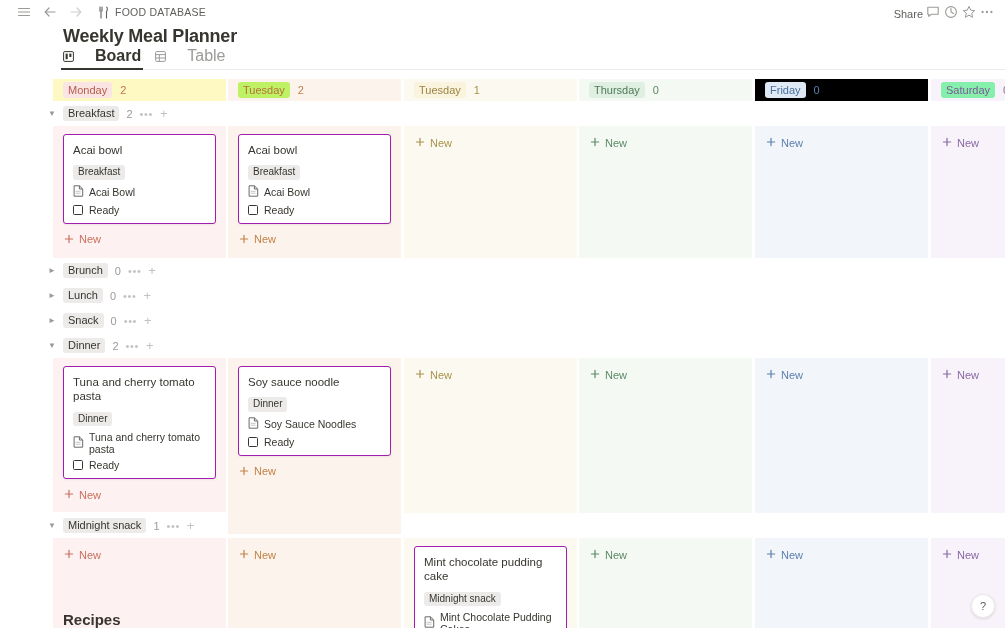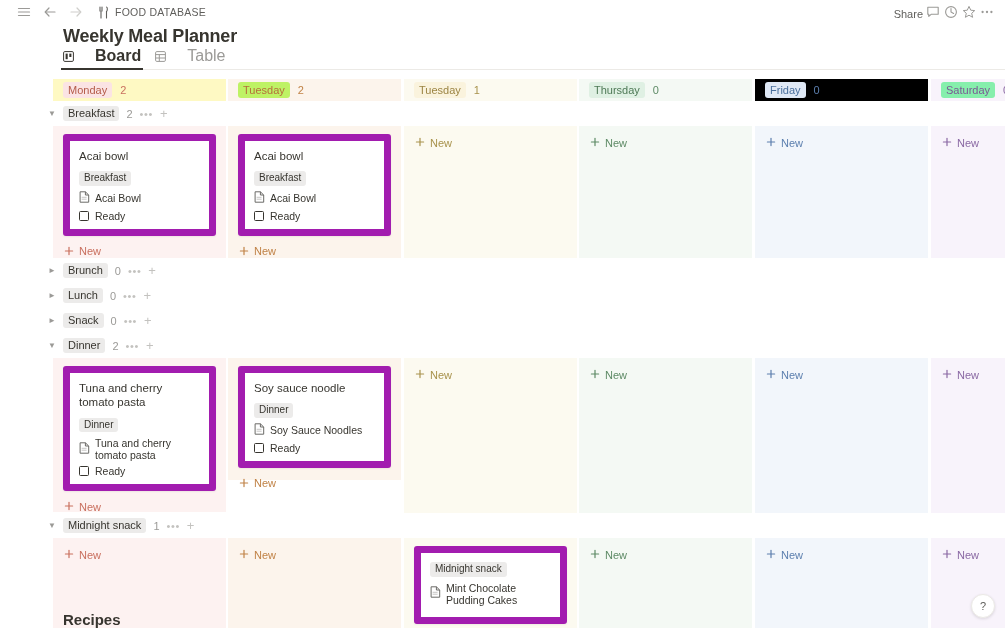--- a/index.html
+++ b/index.html
@@ -66,21 +66,21 @@
     border-radius:3px; line-height:1.1;
   }
   .gcount{ color:#9b9a97; font-size:11px; }
   .gdots{ color:#c3c2bf; font-size:11px; letter-spacing:.6px; cursor:pointer; }
   .gplus{ color:#c3c2bf; font-size:13px; line-height:1; cursor:pointer; }
 
   .group-body{ display:flex; }
   .cell{ padding:8px 10px 10px 10px; }
 
   .card{
-    background:#fff; border:7px solid #a21caf; border-radius:3px;
+    background:#fff; border:1px solid #a21caf; border-radius:3px;
     padding:8px 9px 7px 9px; box-shadow:0 1px 2px rgba(15,15,15,.06);
     cursor:pointer; margin-bottom:7px;
   }
   .card-title{ font-size:11.5px; color:#37352f; margin-bottom:7px; line-height:1.25; }
   .card-tag{
     display:inline-block; background:#ecebea; color:#37352f;
     font-size:10px; padding:1px 5px; border-radius:3px; margin-bottom:5px; line-height:1.25;
   }
   .card-link{ display:flex; align-items:center; gap:5px; margin-bottom:4px; }
   .card-link-text{ font-size:10.5px; color:#37352f; }
@@ -403,21 +403,21 @@
             <div class="newbtn" style="color:#c9705f">
               <span class="plus" style="color:#c9705f"><svg width="10" height="10" viewBox="0 0 10 10">
                   <g stroke="currentColor" stroke-width="1.2" stroke-linecap="round">
                     <line x1="5" y1="1.4" x2="5" y2="8.6"></line>
                     <line x1="1.4" y1="5" x2="8.6" y2="5"></line>
                   </g>
                 </svg></span>
               <span>New</span>
             </div>
           </div>
-          <div class="cell" style="position: absolute; left: 228px; width: 173px; background: rgb(252, 244, 236); top: 0px; height: 122px;">
+          <div class="cell" style="position: absolute; left: 228px; width: 173px; background: rgb(252, 244, 236); top: 0px; height: 176px;">
             <div class="card"><div class="card-title">Soy sauce noodle</div><div class="card-tag">Dinner</div><div class="card-link">
                 <span><svg width="11" height="12" viewBox="0 0 11 12">
                     <g fill="none" stroke="#6b6a67" stroke-width="1">
                       <path d="M1.1 0.8 h5.3 l3.3 3.2 v7.2 h-8.6 Z" fill="#fff"></path>
                       <path d="M6.4 0.8 v3.2 h3.3"></path>
                     </g>
                     <g stroke="#b9b8b5" stroke-width=".8">
                       <line x1="2.6" y1="6.3" x2="7.6" y2="6.3"></line>
                       <line x1="2.6" y1="8.2" x2="7.6" y2="8.2"></line>
                     </g>
@@ -508,21 +508,21 @@
               <span class="plus" style="color:#c08246"><svg width="10" height="10" viewBox="0 0 10 10">
                   <g stroke="currentColor" stroke-width="1.2" stroke-linecap="round">
                     <line x1="5" y1="1.4" x2="5" y2="8.6"></line>
                     <line x1="1.4" y1="5" x2="8.6" y2="5"></line>
                   </g>
                 </svg></span>
               <span>New</span>
             </div>
           </div>
           <div class="cell" style="position: absolute; left: 404px; width: 173px; background: rgb(252, 250, 240); top: 0px; height: 155px;">
-            <div class="card"><div class="card-tag">Midnight snack</div><div class="card-link">
+            <div class="card"><div class="card-title">Mint chocolate pudding cake</div><div class="card-tag">Midnight snack</div><div class="card-link">
                 <span><svg width="11" height="12" viewBox="0 0 11 12">
                     <g fill="none" stroke="#6b6a67" stroke-width="1">
                       <path d="M1.1 0.8 h5.3 l3.3 3.2 v7.2 h-8.6 Z" fill="#fff"></path>
                       <path d="M6.4 0.8 v3.2 h3.3"></path>
                     </g>
                     <g stroke="#b9b8b5" stroke-width=".8">
                       <line x1="2.6" y1="6.3" x2="7.6" y2="6.3"></line>
                       <line x1="2.6" y1="8.2" x2="7.6" y2="8.2"></line>
                     </g>
                   </svg></span>

